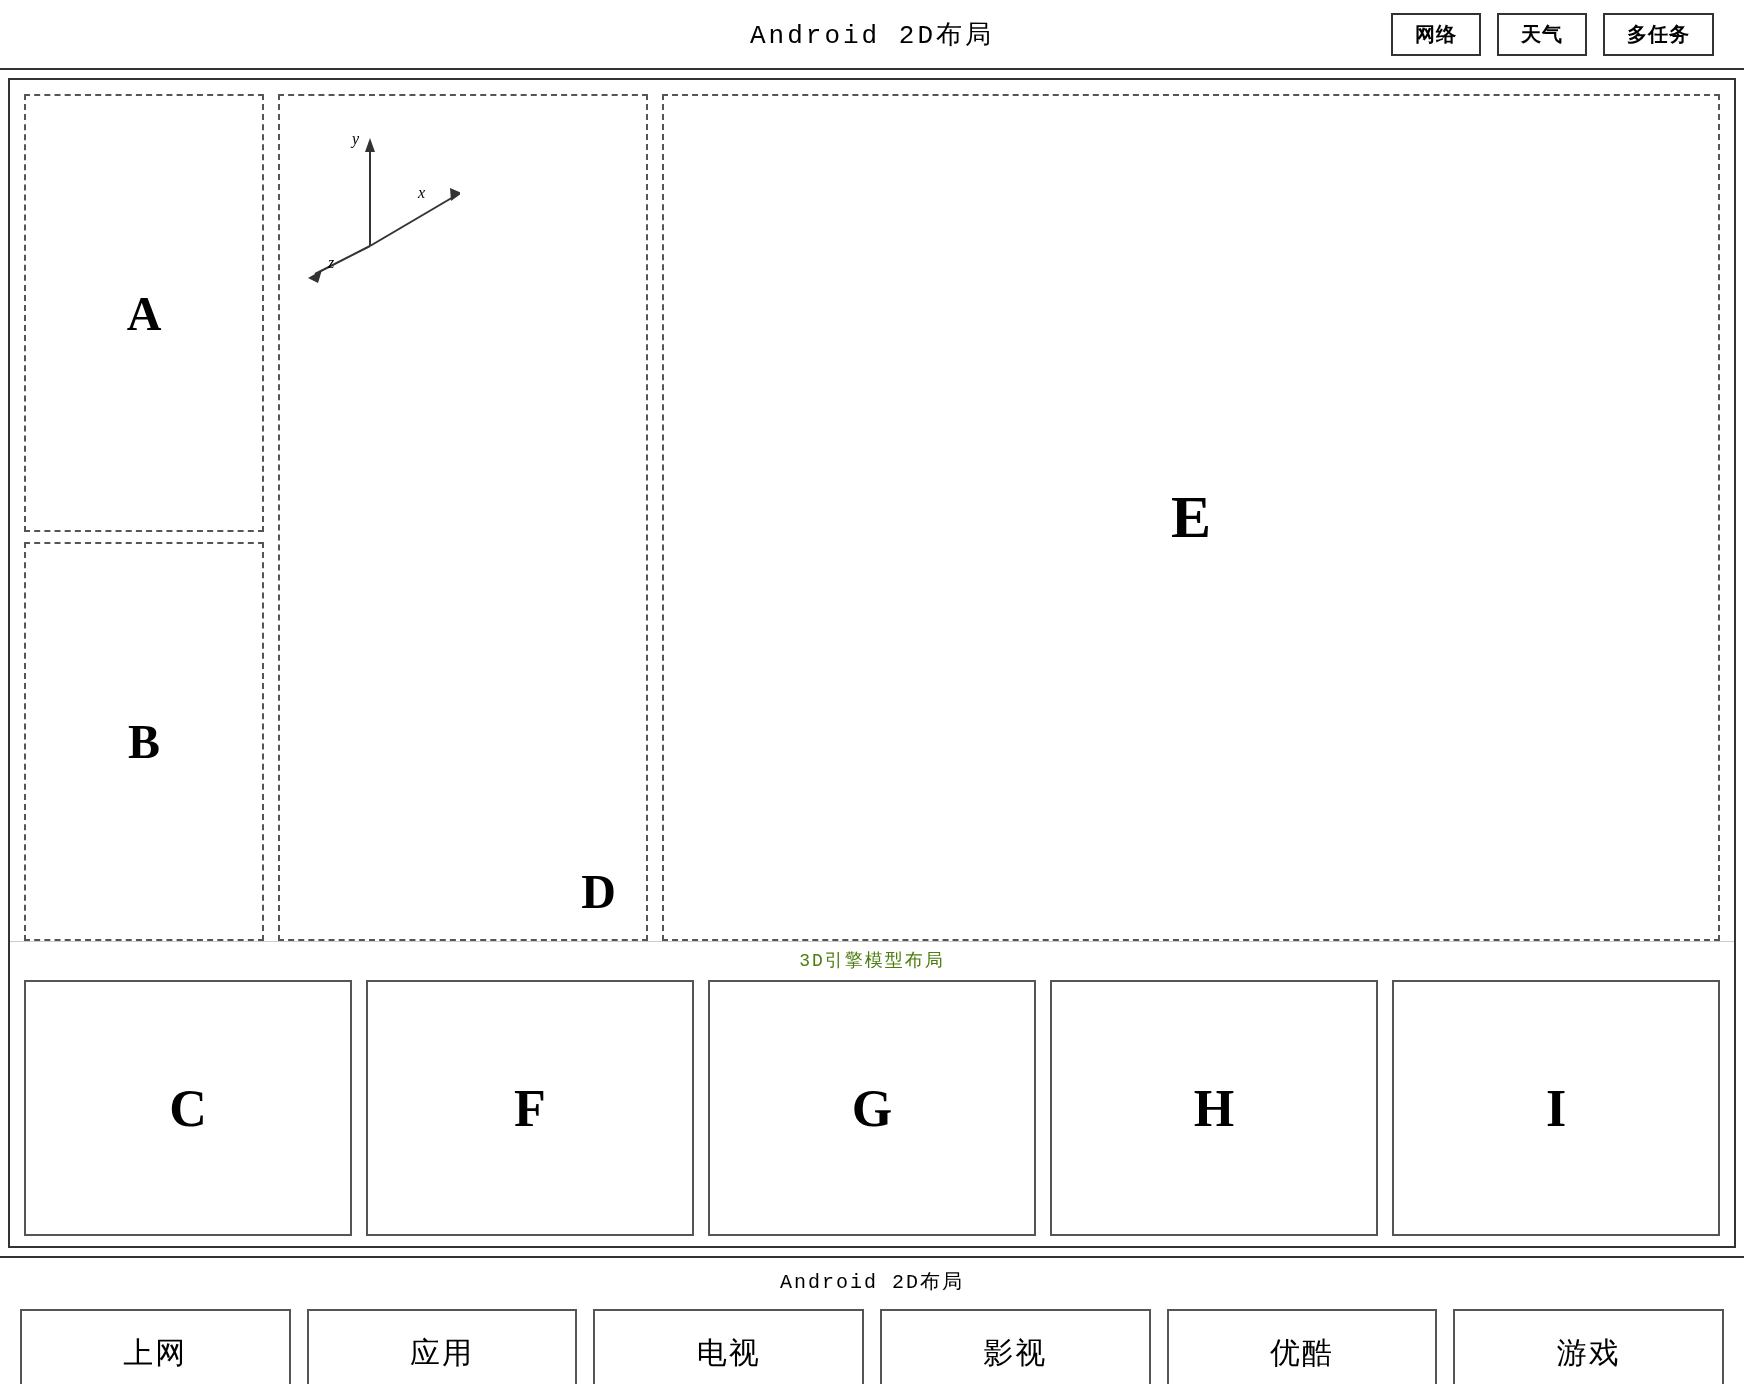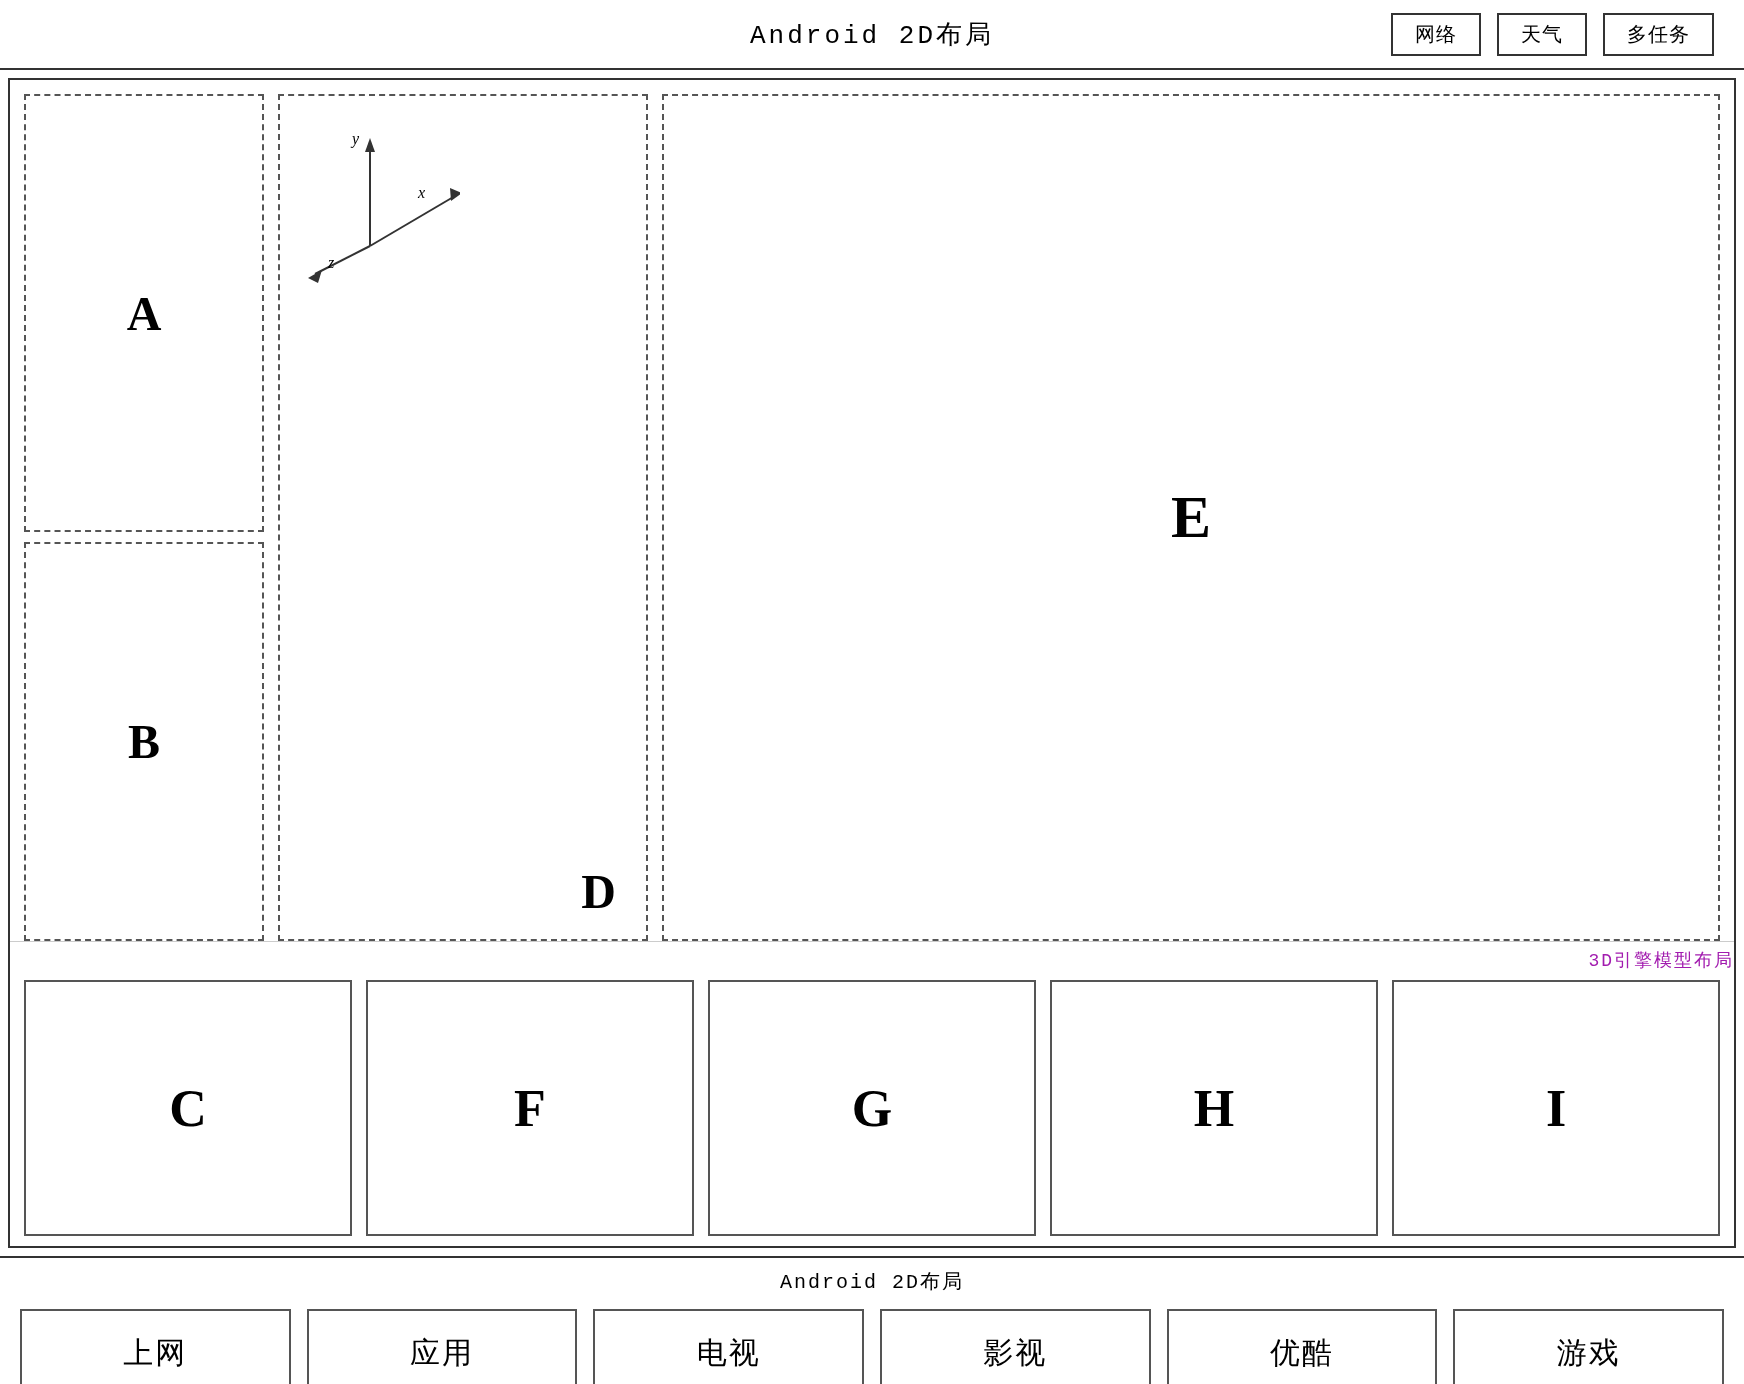--- a/index.html
+++ b/index.html
@@ -33,20 +33,21 @@
       gap: 16px;
     }
     .top-btn {
       border: 2px solid #333;
       padding: 6px 22px;
       font-size: 20px;
       background: #fff;
       cursor: pointer;
       font-family: inherit;
       letter-spacing: 1px;
+      font-weight: bold;
     }
 
     
     .main-area {
       border: 2px solid #333;
       margin: 8px;
       height: 1170px;
       display: flex;
       flex-direction: column;
     }
@@ -135,25 +136,25 @@
       display: flex;
       align-items: center;
       justify-content: center;
       font-size: 60px;
       font-weight: bold;
       font-family: serif;
     }
 
     
     .label-3d {
-      text-align: right;
+      text-align: center;
       padding: 6px 0 4px 0;
       font-size: 18px;
       letter-spacing: 2px;
-      color: #a21caf;
+      color: #4d7c0f;
     }
 
     
     .bottom-panels {
       display: flex;
       padding: 4px 14px 10px 14px;
       gap: 14px;
       height: 270px;
     }
     .panel-bottom {

